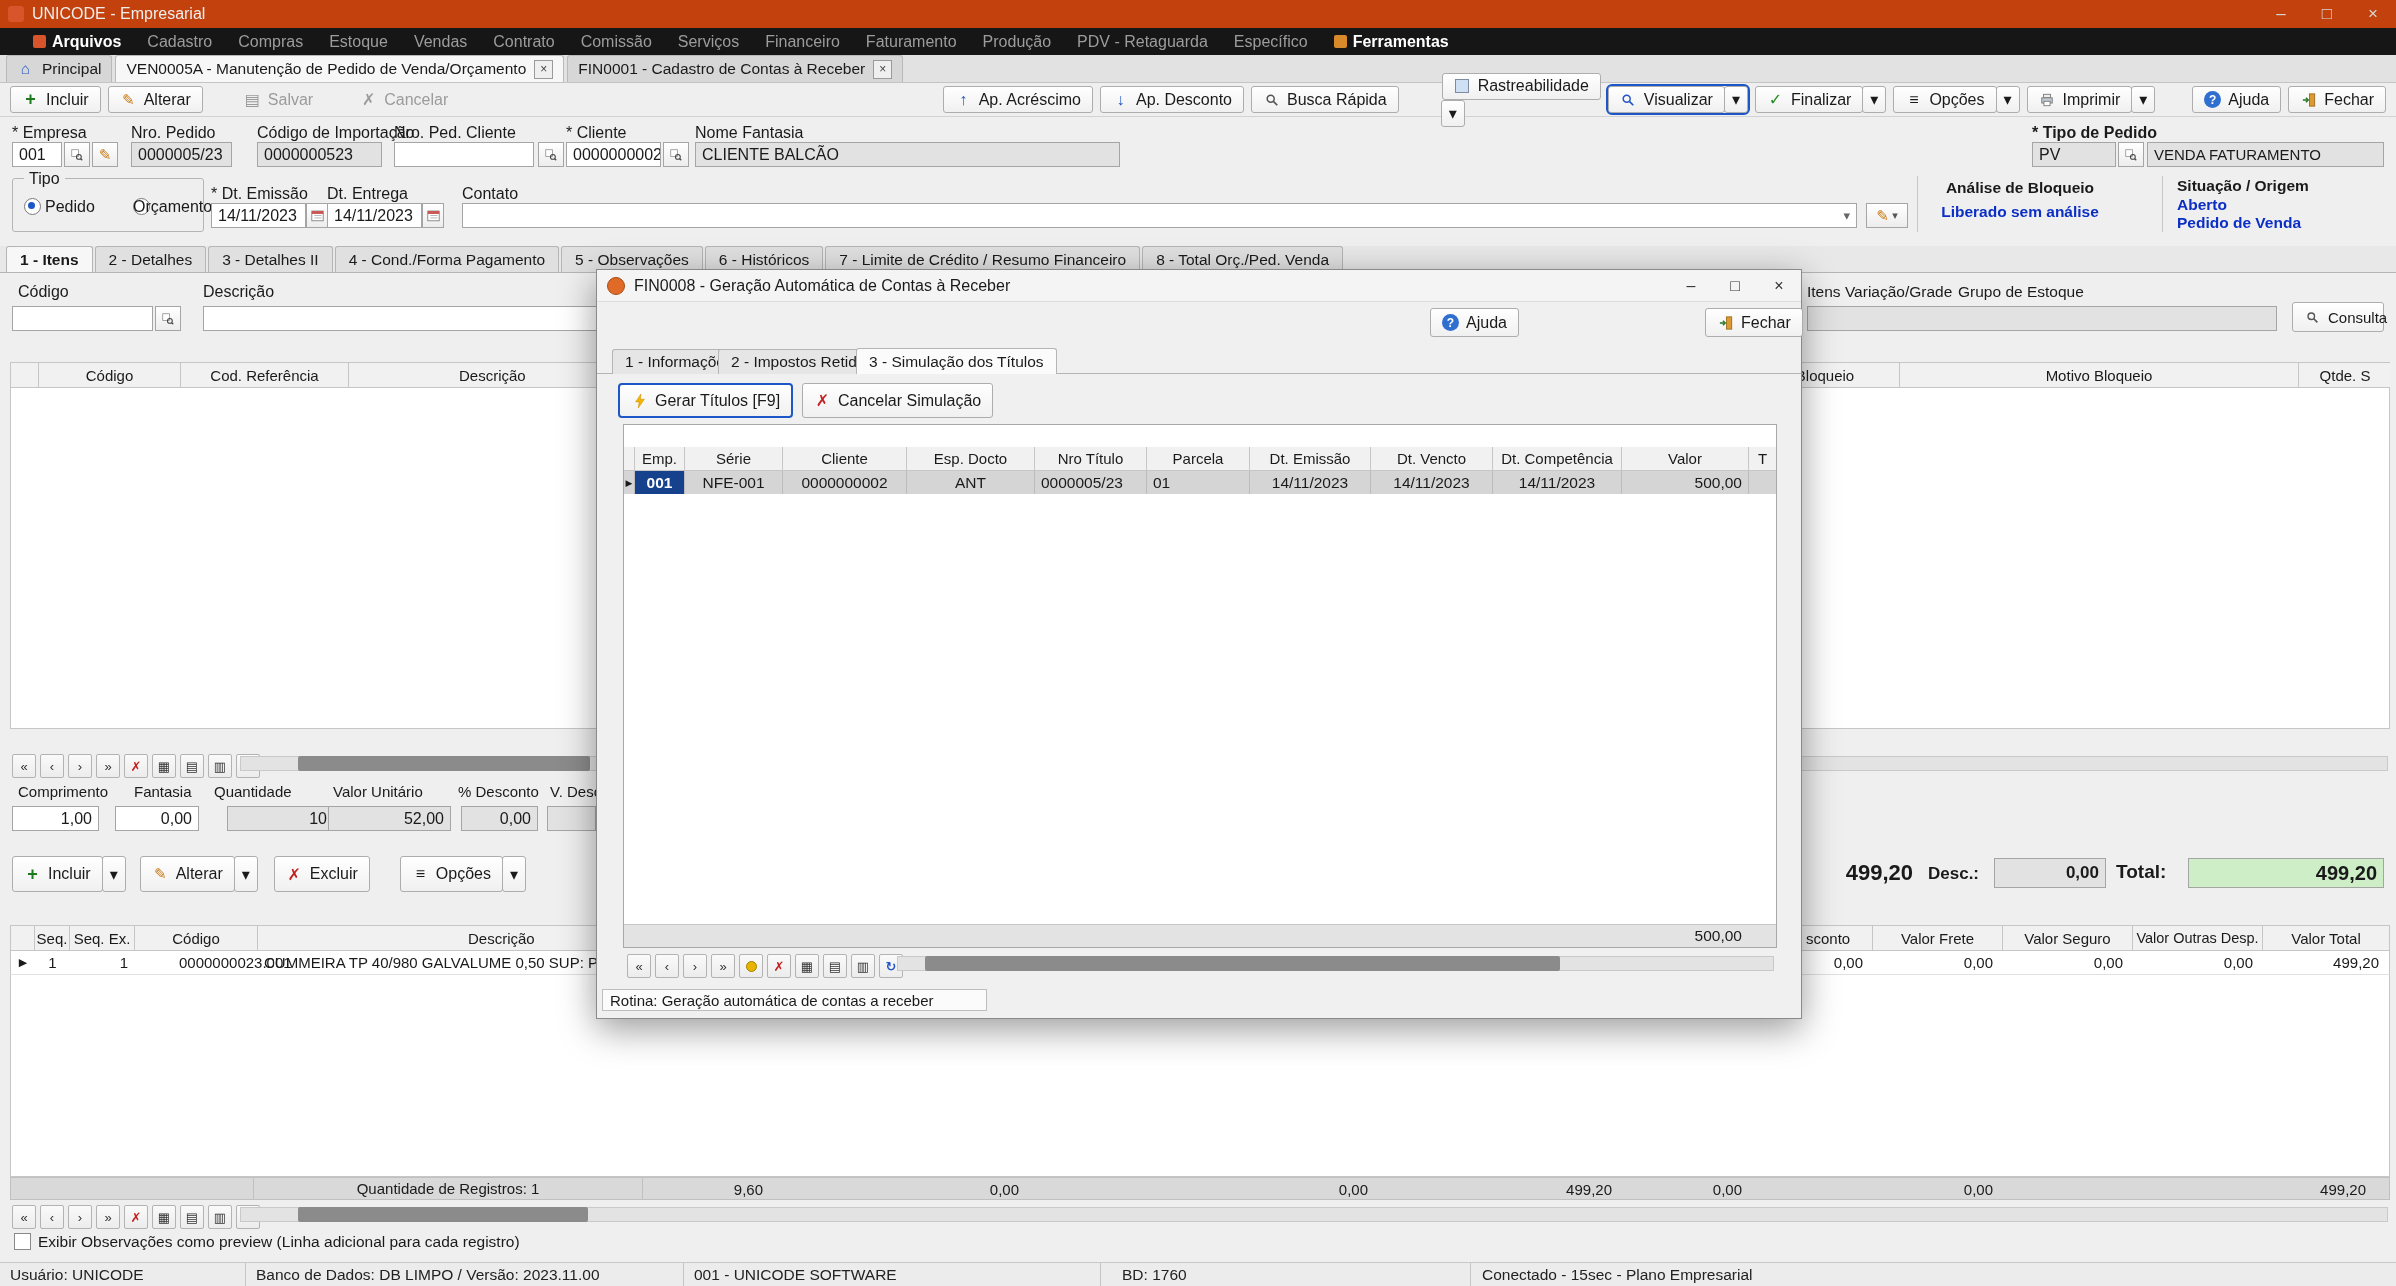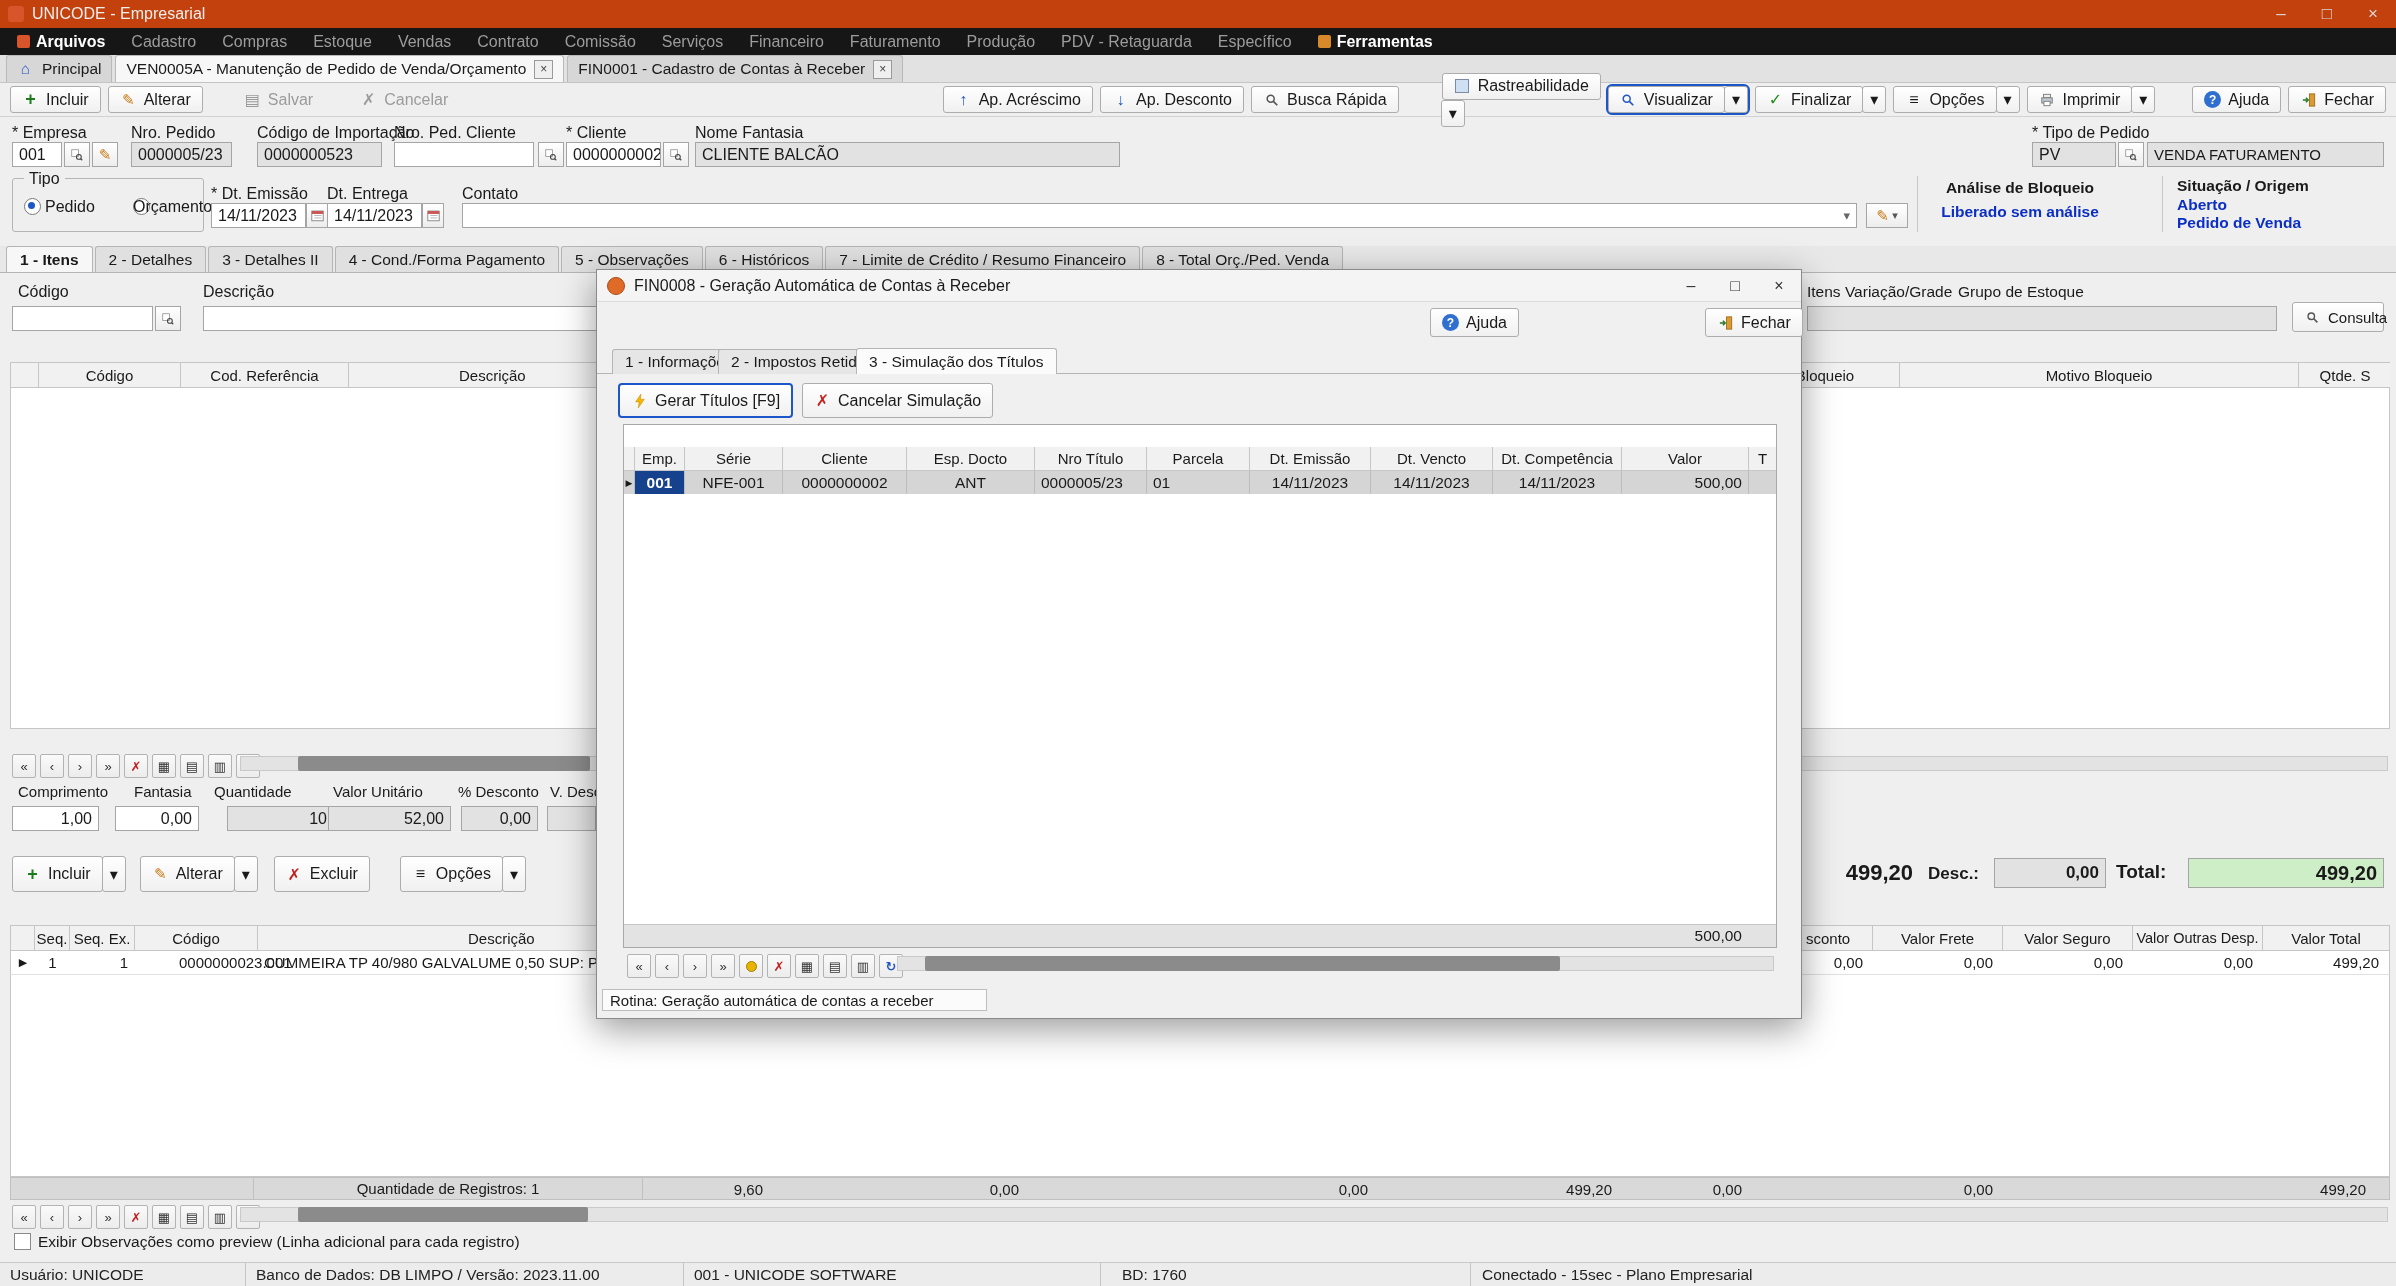--- a/index.html
+++ b/index.html
@@ -18,21 +18,21 @@
   .btn{display:flex;align-items:center;gap:7px;background:linear-gradient(#ffffff,#f0f0f0);border:1px solid #adadad;
        border-radius:3px;font-size:16px;padding:0 11px;height:27px;box-sizing:border-box;white-space:nowrap;}
   .btn.tall{height:36px;}
   .btn.arrow{padding:0;width:24px;justify-content:center;margin-left:-1px;}
   .btn.disabled{background:transparent;border-color:transparent;color:#9b9b9b;}
   .btn-group{display:flex;}
   .btn-group.focused{outline:2px solid #1d56c8;border-radius:4px;}
   .focused2{border:2px solid #1d56c8 !important;}
   .titlebar{position:absolute;left:0;top:0;width:2396px;height:28px;background:#c2410c;display:flex;align-items:center;color:#eee;}
   .win-btn{width:46px;height:28px;display:flex;align-items:center;justify-content:center;color:#d8d8d8;font-size:17px;}
-  .menubar{position:absolute;left:0;top:28px;width:2396px;height:27px;background:#161616;display:flex;align-items:center;padding-left:4px;box-sizing:border-box;}
+  .menubar{position:absolute;left:0;top:28px;width:2396px;height:27px;background:#161616;display:flex;align-items:center;padding-left:20px;box-sizing:border-box;}
   .menu-item{padding:0 13px;font-size:16px;color:#9c9c9c;display:flex;align-items:center;gap:6px;height:27px;}
   .menu-item.hl{color:#fff;font-weight:bold;}
   .tabbar{position:absolute;left:0;top:55px;width:2396px;height:28px;background:#e2e2e2;border-bottom:1px solid #c4c4c4;display:flex;align-items:flex-end;padding-left:6px;box-sizing:border-box;}
   .doc-tab{display:flex;align-items:center;gap:8px;height:26px;padding:0 10px;font-size:15.5px;border:1px solid #b9b9b9;border-bottom:none;background:#d7d7d7;margin-right:3px;border-radius:3px 3px 0 0;white-space:nowrap;}
   .doc-tab.active{background:#f7f7f7;}
   .tab-x{width:17px;height:17px;border:1px solid #9a9a9a;background:#efefef;display:flex;align-items:center;justify-content:center;font-size:12px;color:#444;}
   .toolbar{position:absolute;left:0;top:83px;width:2396px;height:34px;background:#efefef;border-bottom:1px solid #d2d2d2;display:flex;align-items:center;padding:0 10px;box-sizing:border-box;gap:7px;}
   .pagetabs{position:absolute;left:0;top:246px;width:2396px;height:27px;background:#e8e8e8;border-bottom:1px solid #b5b5b5;display:flex;align-items:flex-end;padding-left:6px;box-sizing:border-box;}
   .ptab{height:25px;padding:0 13px;display:flex;align-items:center;font-size:15.5px;border:1px solid #b5b5b5;border-bottom:none;background:#e0e0e0;margin-right:2px;border-radius:3px 3px 0 0;white-space:nowrap;}
   .ptab.active{background:#f7f7f7;font-weight:bold;}
@@ -326,21 +326,21 @@
         <svg viewBox="0 0 16 16" width="12" height="12">
           <rect x="1" y="1" width="9" height="9" fill="#fff" stroke="#888"></rect>
           <circle cx="10.5" cy="10.5" r="3.2" fill="none" stroke="#444" stroke-width="1.4"></circle>
           <line x1="12.8" y1="12.8" x2="15" y2="15" stroke="#444" stroke-width="1.6"></line>
         </svg>
       </div>
 
     <span class="lbl" style="left:695px;top:124px;">Nome Fantasia</span>
     <div class="fld ro" style="left:695px;top:142px;width:425px;">CLIENTE BALCÃO</div>
 
-    <span class="lbl" style="left:2032px;top:124px;">* Tipo de Pedido</span>
+    <span class="lbl" style="left:2032px;top:124px;font-weight:bold;">* Tipo de Pedido</span>
     <div class="fld ro" style="left:2032px;top:142px;width:84px;">PV</div>
     <div class="sbtn" style="left:2118px;top:142px;">
         <svg viewBox="0 0 16 16" width="12" height="12">
           <rect x="1" y="1" width="9" height="9" fill="#fff" stroke="#888"></rect>
           <circle cx="10.5" cy="10.5" r="3.2" fill="none" stroke="#444" stroke-width="1.4"></circle>
           <line x1="12.8" y1="12.8" x2="15" y2="15" stroke="#444" stroke-width="1.6"></line>
         </svg>
       </div>
     <div class="fld ro" style="left:2147px;top:142px;width:237px;font-size:15px;">VENDA FATURAMENTO</div>
 

